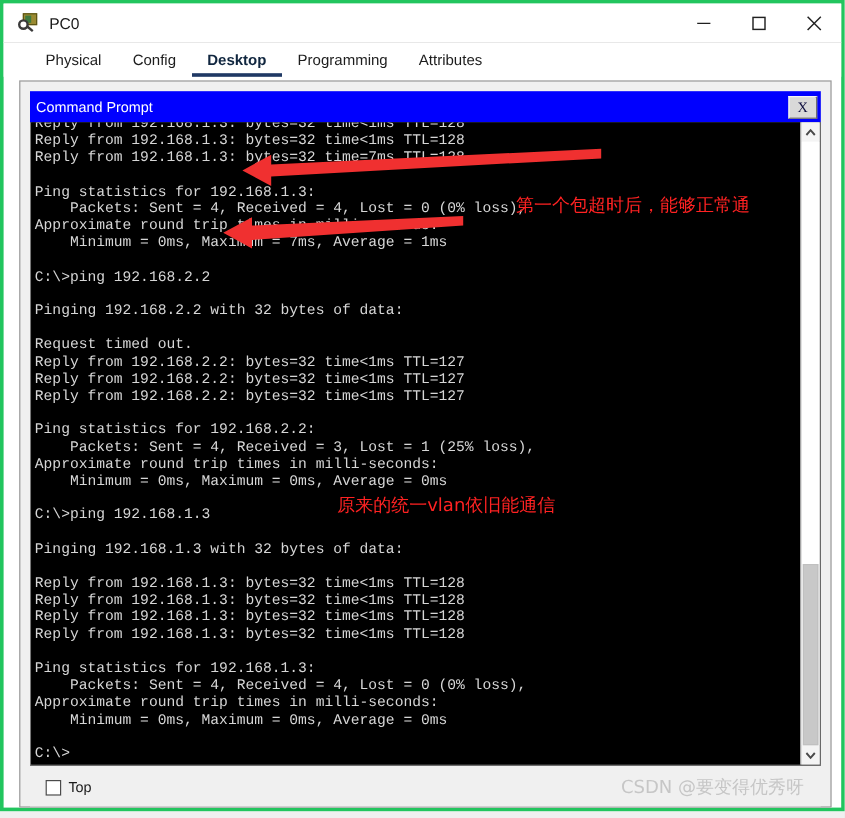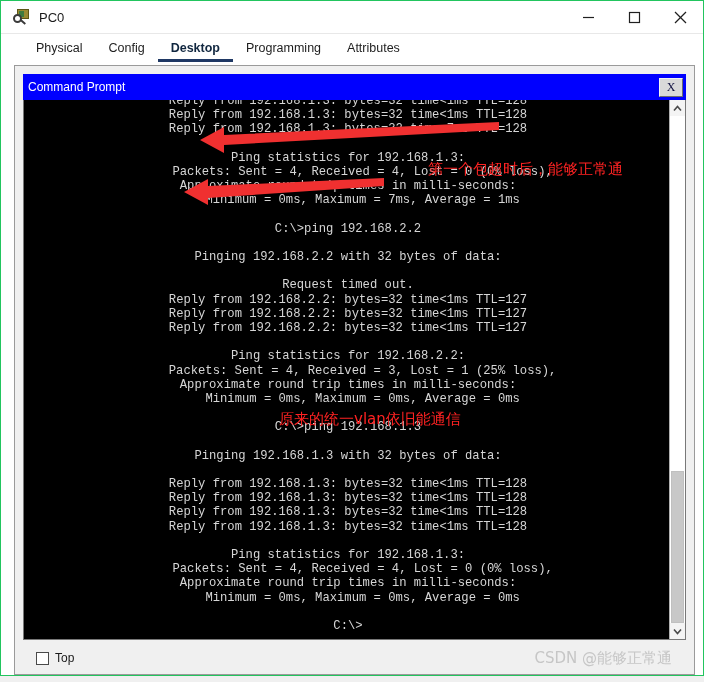--- a/index.html
+++ b/index.html
@@ -16,21 +16,21 @@
     width: 704px; height: 682px;
     background: #f0f0f0;
   }
 
   
   .window {
     position: absolute;
     left: 0; top: 0;
     width: 704px; height: 676px;
     background: #ffffff;
-    border: 1px solid #22c55e;
+    border: 3px solid #22c55e;
     display: flex;
     flex-direction: column;
   }
 
   
   .titlebar {
     height: 33px;
     background: #ffffff;
     display: flex;
     align-items: center;
@@ -181,21 +181,20 @@
     top: -6px;
     right: 0;
   }
   .tline {
     font-family: "Liberation Mono", "DejaVu Sans Mono", monospace;
     font-size: 12.2px;
     line-height: 14.2px;
     color: #d6d6d6;
     white-space: pre;
     height: 14.2px;
-    text-align: center;
   }
 
   
   .vscroll {
     width: 16px;
     flex: 0 0 auto;
     background: #f4f4f4;
     border-left: 1px solid #b0b0b0;
     display: flex;
     flex-direction: column;
@@ -378,18 +377,18 @@
                   <polyline points="1,1.5 4.5,5.5 8,1.5" fill="none" stroke="#4a4a4a" stroke-width="1.6"></polyline>
                 </svg>
             </div>
           </div>
         </div>
       </div>
 
       <div class="footer">
         <div class="chk"></div>
         <div class="chk-label">Top</div>
-        <div class="watermark">CSDN @能够正常通</div>
+        <div class="watermark">CSDN @要变得优秀呀</div>
       </div>
 
     </div>
   </div>
 </div>
 
 </body></html>

